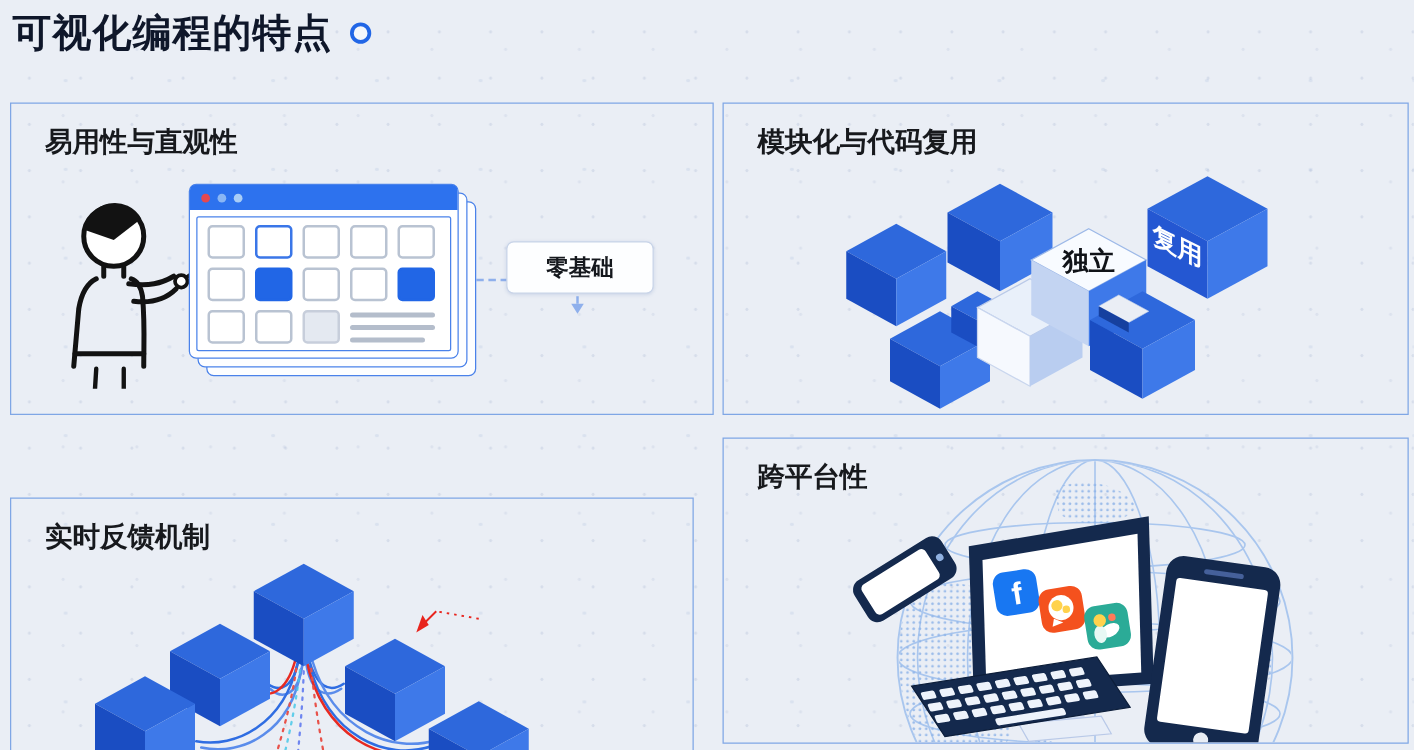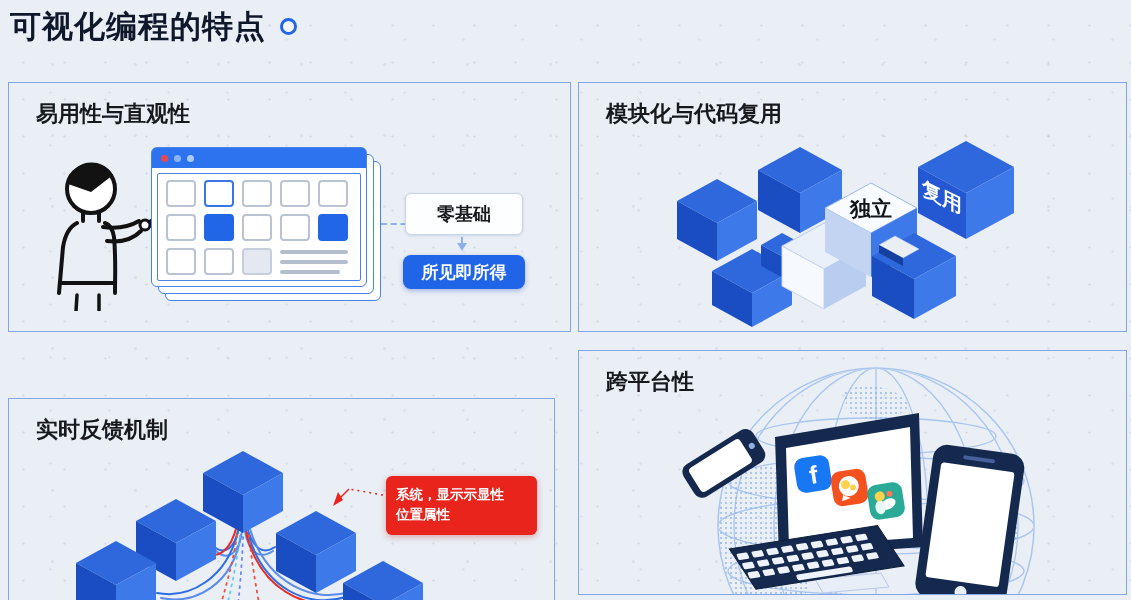--- a/index.html
+++ b/index.html
@@ -112,21 +112,20 @@
     </div>
   </div>
 
   <div class="dash-h">
       <span class="ah"></span>
     </div>
   <div class="dash-v">
       <span class="ad"></span>
     </div>
   <div class="chip-zero">零基础</div>
-  <div class="chip-wysiwyg">所见即所得</div>
 </div>
 
 <div class="panel p2">
   <span class="tick tl"></span>
     <span class="tick tr"></span>
     <span class="tick bl"></span>
     <span class="tick br"></span>
   <div class="panel-heading">模块化与代码复用</div>
 
   <svg class="ill" viewBox="0 0 547 248">
@@ -272,24 +271,20 @@
       <circle cx="336" cy="212" r="2" fill="#ff5040"></circle>
     </g>
 
     <g fill="none">
       <path d="M374,96 L340,90" stroke="#e8241d" stroke-width="1.5" stroke-dasharray="2 4"></path>
       <path d="M340,90 L328,102" stroke="#e8241d" stroke-width="1.5"></path>
       <polygon points="324,107 334,101 329,93" fill="#e8241d"></polygon>
     </g>
   </svg>
 
-  <div class="callout">
-    <div>系统，显示示显性</div>
-    <div>位置属性</div>
-  </div>
 </div>
 
 <div class="panel p4">
   <span class="tick tl"></span>
     <span class="tick tr"></span>
     <span class="tick bl"></span>
     <span class="tick br"></span>
   <div class="panel-heading">跨平台性</div>
 
   <svg class="ill" viewBox="0 0 547 243">

